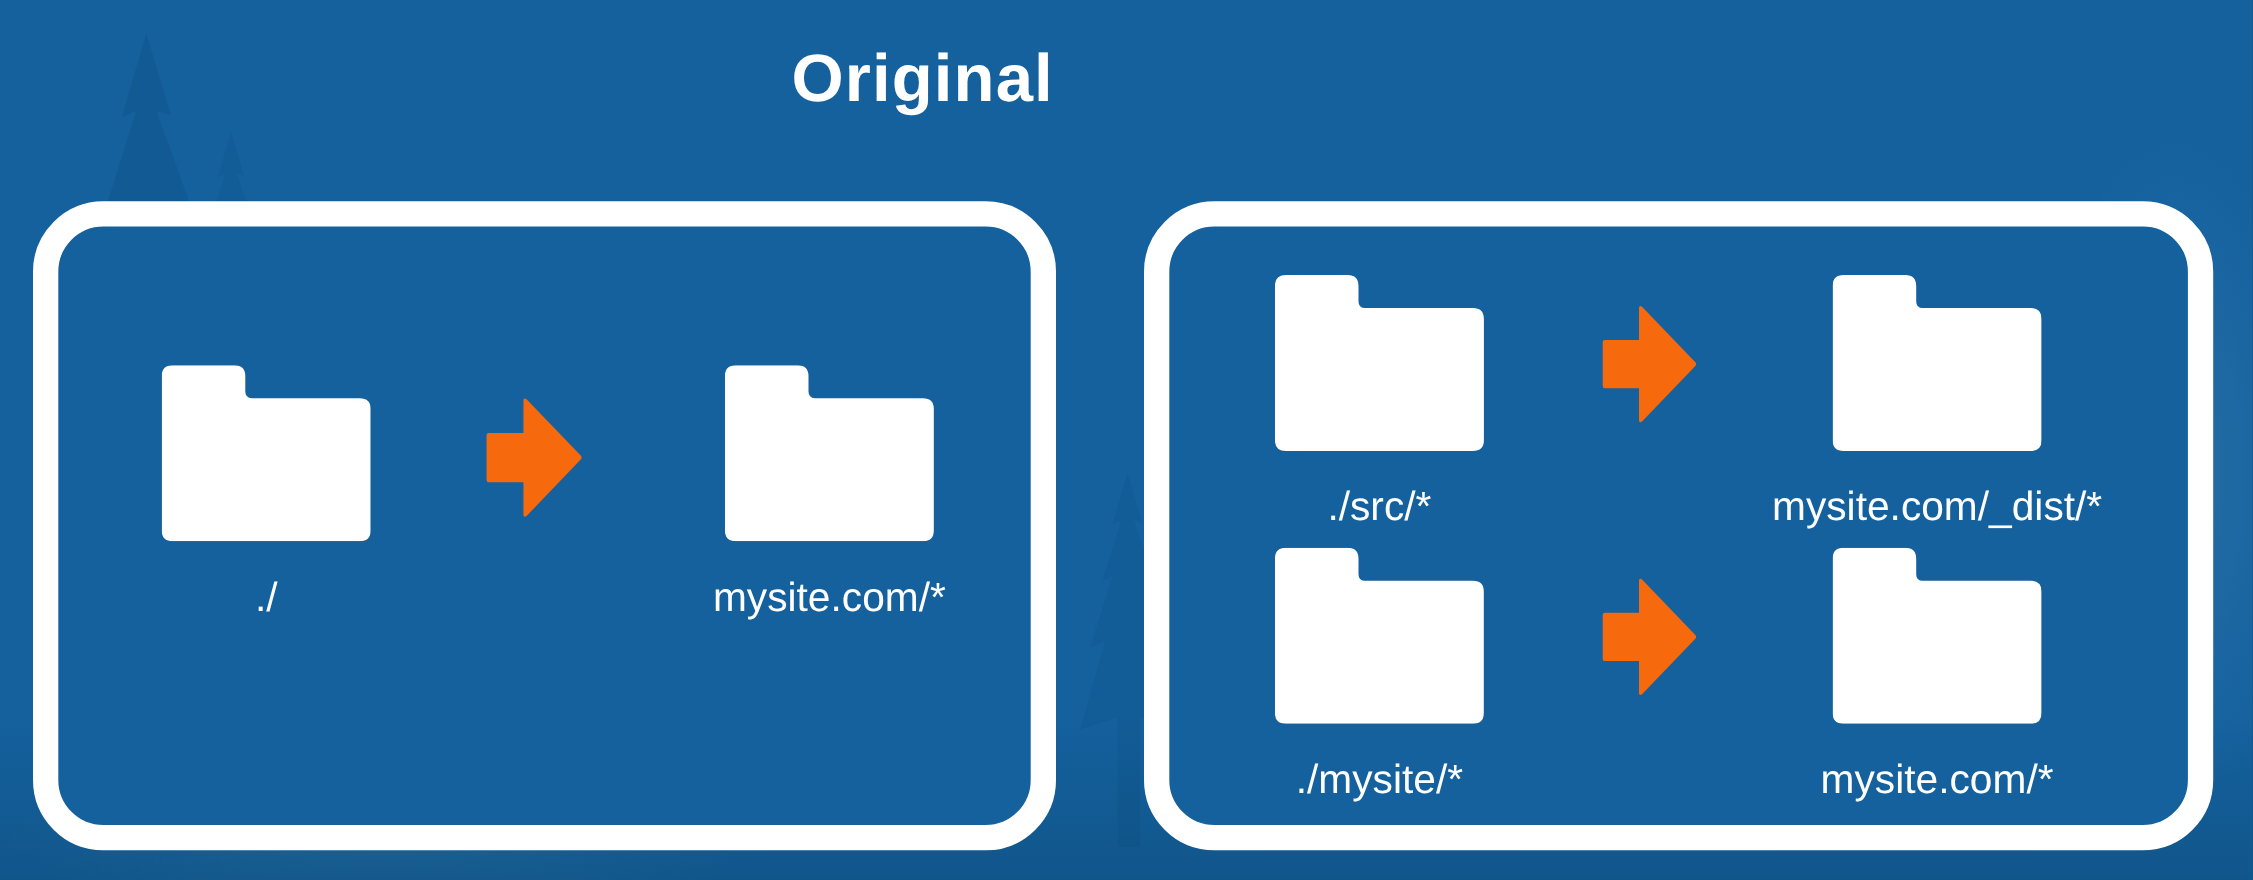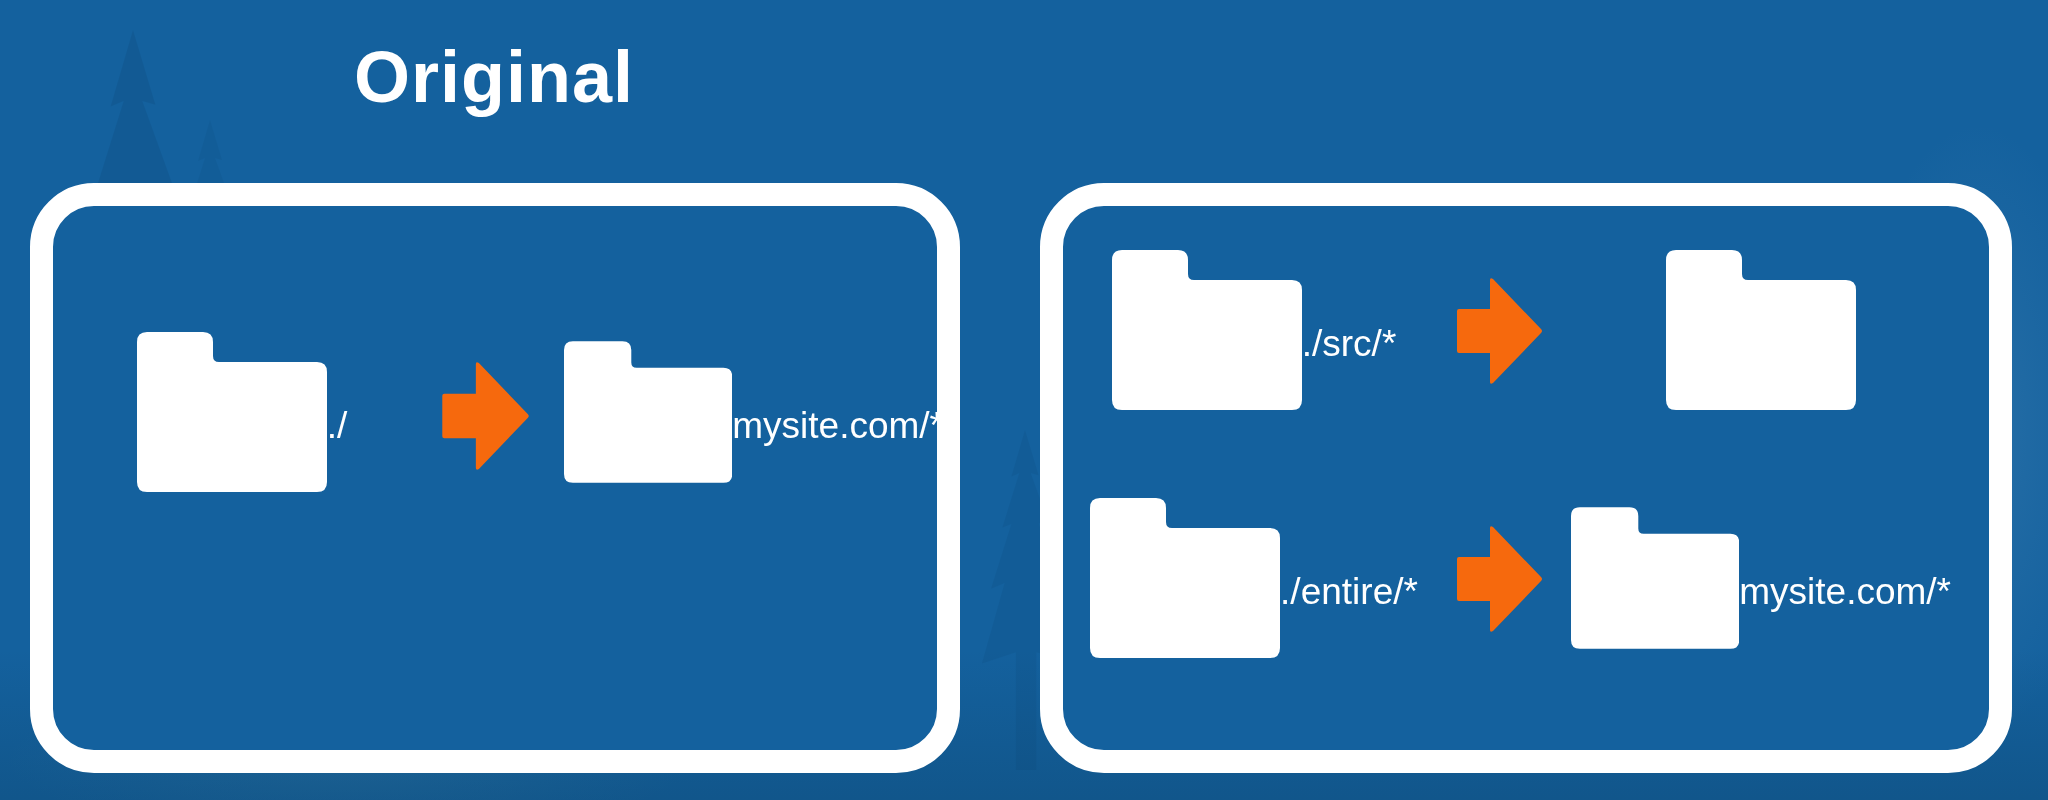--- a/index.html
+++ b/index.html
@@ -43,23 +43,23 @@
     left: 0; bottom: -40px;
     width: 700px; height: 160px;
     background: radial-gradient(ellipse at center, rgba(110,170,180,0.14), rgba(110,170,180,0.0) 70%);
   }
 
   
   .panel-title {
     position: absolute;
     top: 36px;
     color: var(--text, #FFFFFF);
-    font-size: 72px;
+    font-size: 61px;
     font-weight: 700;
-    text-align: center;
+    text-align: right;
     letter-spacing: 1px;
     line-height: 1.15;
   }
   #title-left  { left: 30px;   width: 928px; }
   #title-right { left: 1015px; width: 974px; }
 
   
   .map-box {
     position: absolute;
     box-sizing: border-box;
@@ -68,20 +68,21 @@
     background: var(--background, #14619E);
   }
   #box-left  { left: 30px;   top: 183px; width: 930px; height: 590px; }
   #box-right { left: 1040px; top: 183px; width: 972px; height: 590px; }
 
   
   .cell {
     position: absolute;
     width: 380px;
     display: flex;
+    flex-direction: column;
     align-items: center;
     justify-content: center;
   }
   .folder-icon { color: var(--folder, #FFFFFF); }
   .cell-label {
     margin-top: 28px;
     color: var(--text, #FFFFFF);
     font-size: 37px;
     line-height: 46px;
     text-align: center;
@@ -180,27 +181,28 @@
     </div>
 
     <svg class="arrow-icon" id="arrow-new-0" width="88" height="118">
         <use href="#sym-arrow"></use>
       </svg>
 
     <div class="cell" id="cell-new-dst-0">
       <svg class="folder-icon" width="190" height="160">
           <use href="#sym-folder"></use>
         </svg>
+      <div class="cell-label">mysite.com/_dist/*</div>
     </div>
 
     <div class="cell" id="cell-new-src-1">
       <svg class="folder-icon" width="190" height="160">
           <use href="#sym-folder"></use>
         </svg>
-      <div class="cell-label">./entire/*</div>
+      <div class="cell-label">./mysite/*</div>
     </div>
 
     <svg class="arrow-icon" id="arrow-new-1" width="88" height="118">
         <use href="#sym-arrow"></use>
       </svg>
 
     <div class="cell" id="cell-new-dst-1">
       <svg class="folder-icon" width="190" height="160">
           <use href="#sym-folder"></use>
         </svg>

